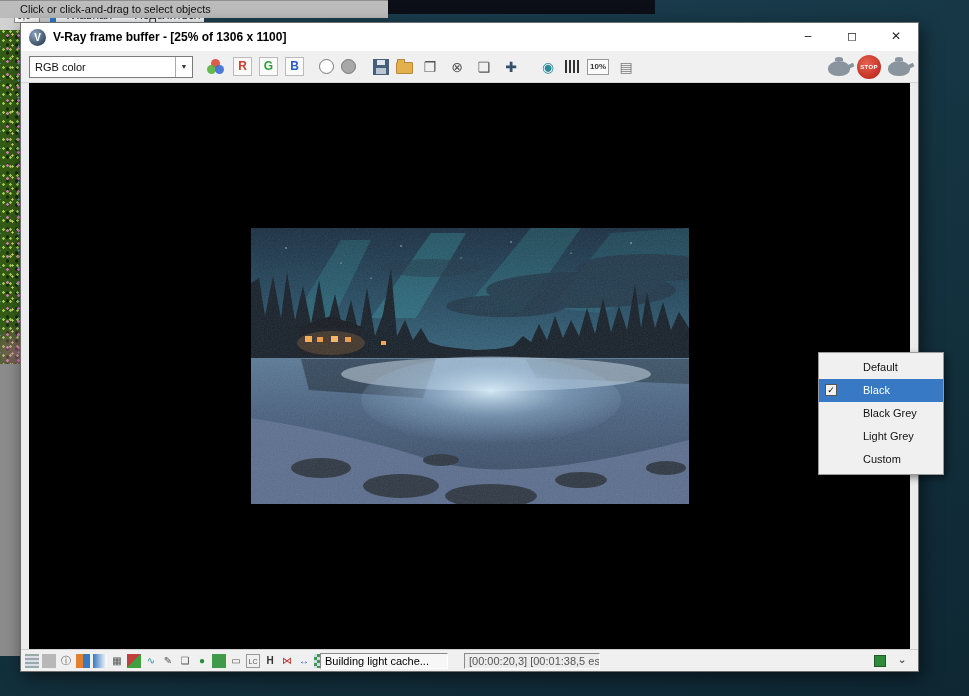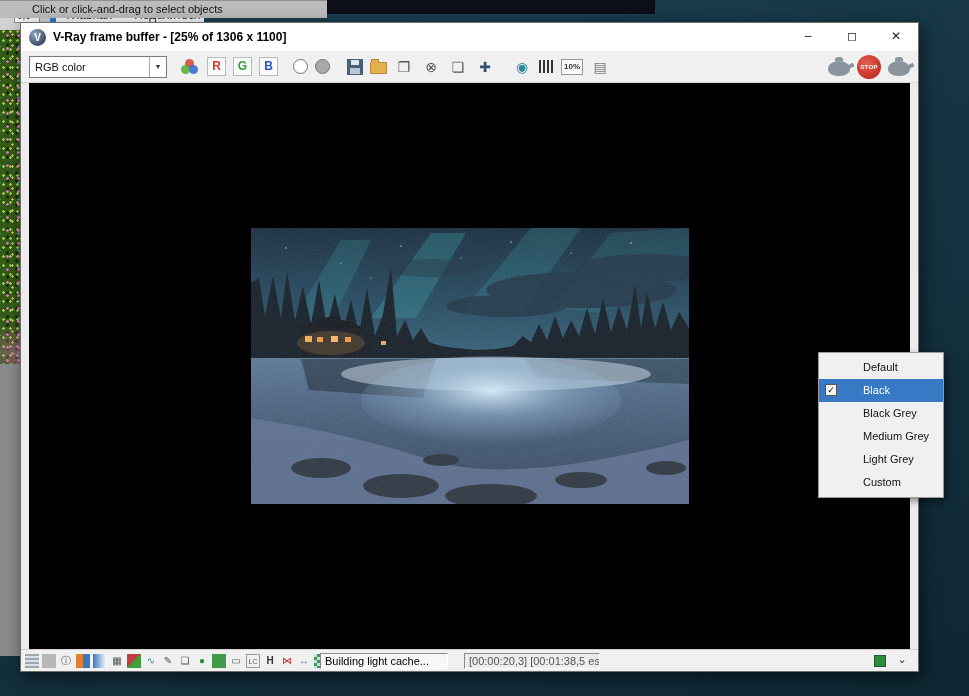--- a/index.html
+++ b/index.html
@@ -15,23 +15,23 @@
                    font-family:"DejaVu Sans Mono", monospace; font-size:7px; color:#333; }
   .console-strip div { height:18.3px; line-height:18.3px; white-space:nowrap; padding-left:1px; }
 
   .tro-box { left:0; top:266; width:18px; height:66px; background:#a2a6a9; overflow:hidden; }
   .tro-ring { position:absolute; left:3px; top:9px; width:10px; height:10px; border:2px solid #e8e8e8;
               border-radius:50%; background:#6a6e71; }
   .tro-dot  { position:absolute; left:5px; top:30px; width:7px; height:7px; border-radius:50%; background:#565a5d; }
   .tro-label { position:absolute; left:1px; top:47px; font-size:8px; color:#111; letter-spacing:0; }
 
   .taskbar { left:0; top:682; width:655px; height:14px; background:#0c0e18; }
-  .prompt-bar { left:642; top:678; width:327px; height:18px; background:#bcbcbc;
+  .prompt-bar { left:642; top:678; width:388px; height:18px; background:#bcbcbc;
                 border-top:1px solid #8f8f8f; font-size:11px; color:#111;
-                line-height:17px; padding-left:32px; white-space:nowrap; overflow:hidden; }
+                line-height:17px; padding-left:20px; white-space:nowrap; overflow:hidden; }
 
   .explorer { left:765; top:0; width:204px; height:28px; background:#f7f9fa; display:flex;
               align-items:flex-end; overflow:hidden; }
   .exp-tab { font-size:12px; padding:5px 11px 6px 11px; color:#1a1a1a; white-space:nowrap; }
   .exp-tab.file { background:#2b7cd3; color:#fff; margin-left:4px; }
 
   
   .max-col { left:919; top:28; width:50px; height:656px; background:#8c8c8c; overflow:hidden; }
   .max-col > div { position:absolute; left:0; width:50px; overflow:hidden; white-space:nowrap; }
   .mx-exp    { top:0;   height:12px; background:#eef1f4; }
@@ -74,21 +74,21 @@
   .vray-logo { width:17px; height:17px; border-radius:50%;
                background:radial-gradient(circle at 35% 30%, #8fa6c0, #3c4e66 70%);
                color:#fff; font-size:10px; font-weight:bold; text-align:center; line-height:17px; flex:0 0 auto; }
   .vfb-title { font-size:12px; font-weight:600; color:#000; white-space:nowrap; }
   .win-controls { margin-left:auto; display:flex; height:28px; }
   .win-btn { width:44px; height:28px; font-size:12px; color:#222; text-align:center; line-height:27px; }
 
   .vfb-toolbar { position:absolute; left:0; top:28px; right:0; height:32px; background:#f0f0f0;
                  border-bottom:1px solid #d6d6d6; display:flex; align-items:center;
                  padding:0 8px; gap:7px; }
-  .chan-select { width:138px; height:22px; background:#fff; border:1px solid #7a7a7a;
+  .chan-select { width:164px; height:22px; background:#fff; border:1px solid #7a7a7a;
                  font-size:11px; color:#111; display:flex; align-items:center; flex:0 0 auto; }
   .chan-select .txt { flex:1; padding-left:5px; }
   .chan-select .arrow { width:17px; height:20px; border-left:1px solid #aaa; font-size:7px;
                         text-align:center; line-height:20px; color:#333; }
   .tb-ic { width:20px; height:20px; display:inline-flex; align-items:center; justify-content:center;
            font-size:14px; color:#555; flex:0 0 auto; position:relative; }
   .rgbdots { width:20px; height:20px; position:relative; }
   .rgbdots i { position:absolute; width:9px; height:9px; border-radius:50%; opacity:.9; }
   .rgbdots .r { left:5px; top:2px;  background:#d84a3a; }
   .rgbdots .g { left:1px; top:8px;  background:#58b23c; }
@@ -355,18 +355,17 @@
       <span class="st-chevron">⌄</span>
     </div>
   </div>
 
   <div class="abs ctx-menu">
     <div class="ctx-item">Default</div>
     <div class="ctx-item sel">
       <span class="ctx-check">✓</span><span>Black</span>
     </div>
     <div class="ctx-item">Black Grey</div>
-    <div class="ctx-item">Medium Grey</div>
     <div class="ctx-item">Light Grey</div>
     <div class="ctx-item">Custom</div>
   </div>
 
 </div>
 
 </body></html>

